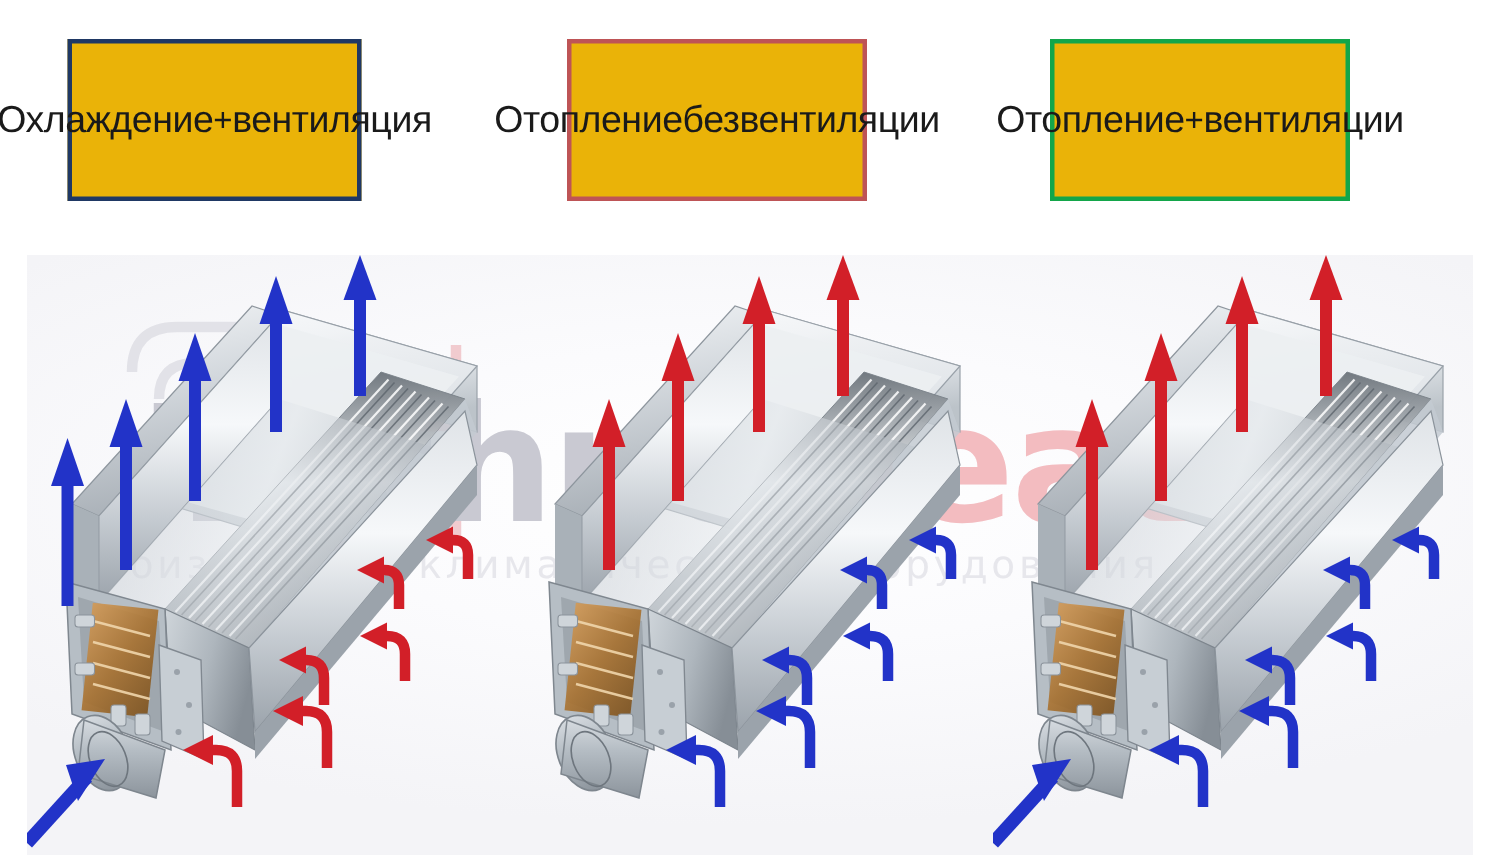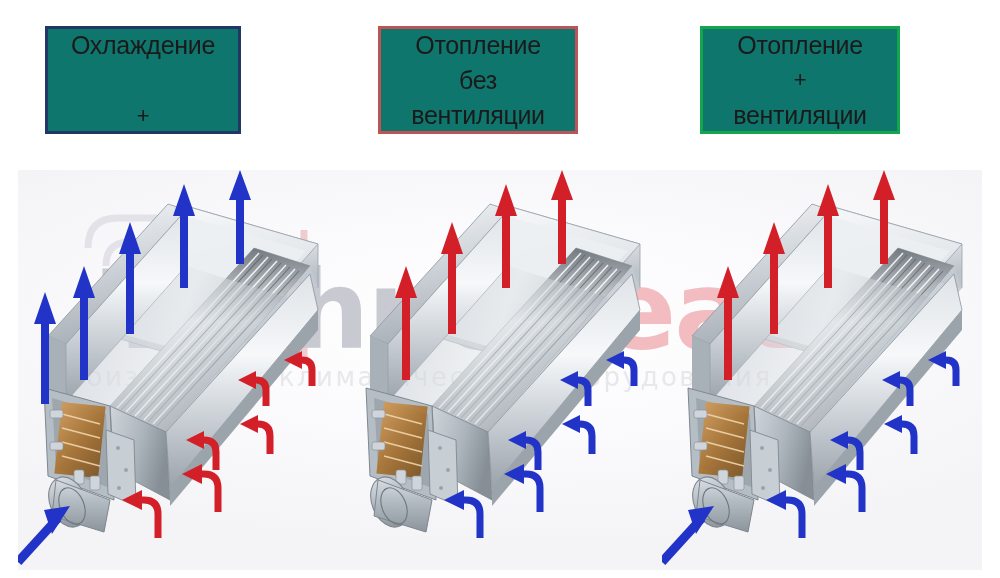--- a/index.html
+++ b/index.html
@@ -10,25 +10,25 @@
     font-family:"Liberation Sans","DejaVu Sans",sans-serif;
     overflow:hidden;
     position:relative;
   }
   #root{position:relative;width:1000px;height:578px;background:#fff;}
 
   
   .legend-box{
     position:absolute;
     box-sizing:border-box;
-    background:#0f766e;
+    background:#eab308;
     display:flex;
-    flex-direction:column;
+    flex-direction:row;
     align-items:center;
-    justify-content:space-between;
+    justify-content:center;
     line-height:1.30;
   }
   .legend-line{
     display:block;
     text-align:center;
     color:#1a1a1a;
     font-size:25px;
     font-weight:400;
     letter-spacing:-0.3px;
     white-space:nowrap;
@@ -71,20 +71,21 @@
   .unit svg{display:block;}
 </style>
 </head>
 <body>
 
 <div id="root">
 
   <div class="legend-box" id="box-cooling-vent">
     <span class="legend-line">Охлаждение</span>
     <span class="legend-line plus">+</span>
+    <span class="legend-line">вентиляция</span>
   </div>
 
   <div class="legend-box" id="box-heating-novent">
     <span class="legend-line">Отопление</span>
     <span class="legend-line">без</span>
     <span class="legend-line">вентиляции</span>
   </div>
 
   <div class="legend-box" id="box-heating-vent">
     <span class="legend-line">Отопление</span>

